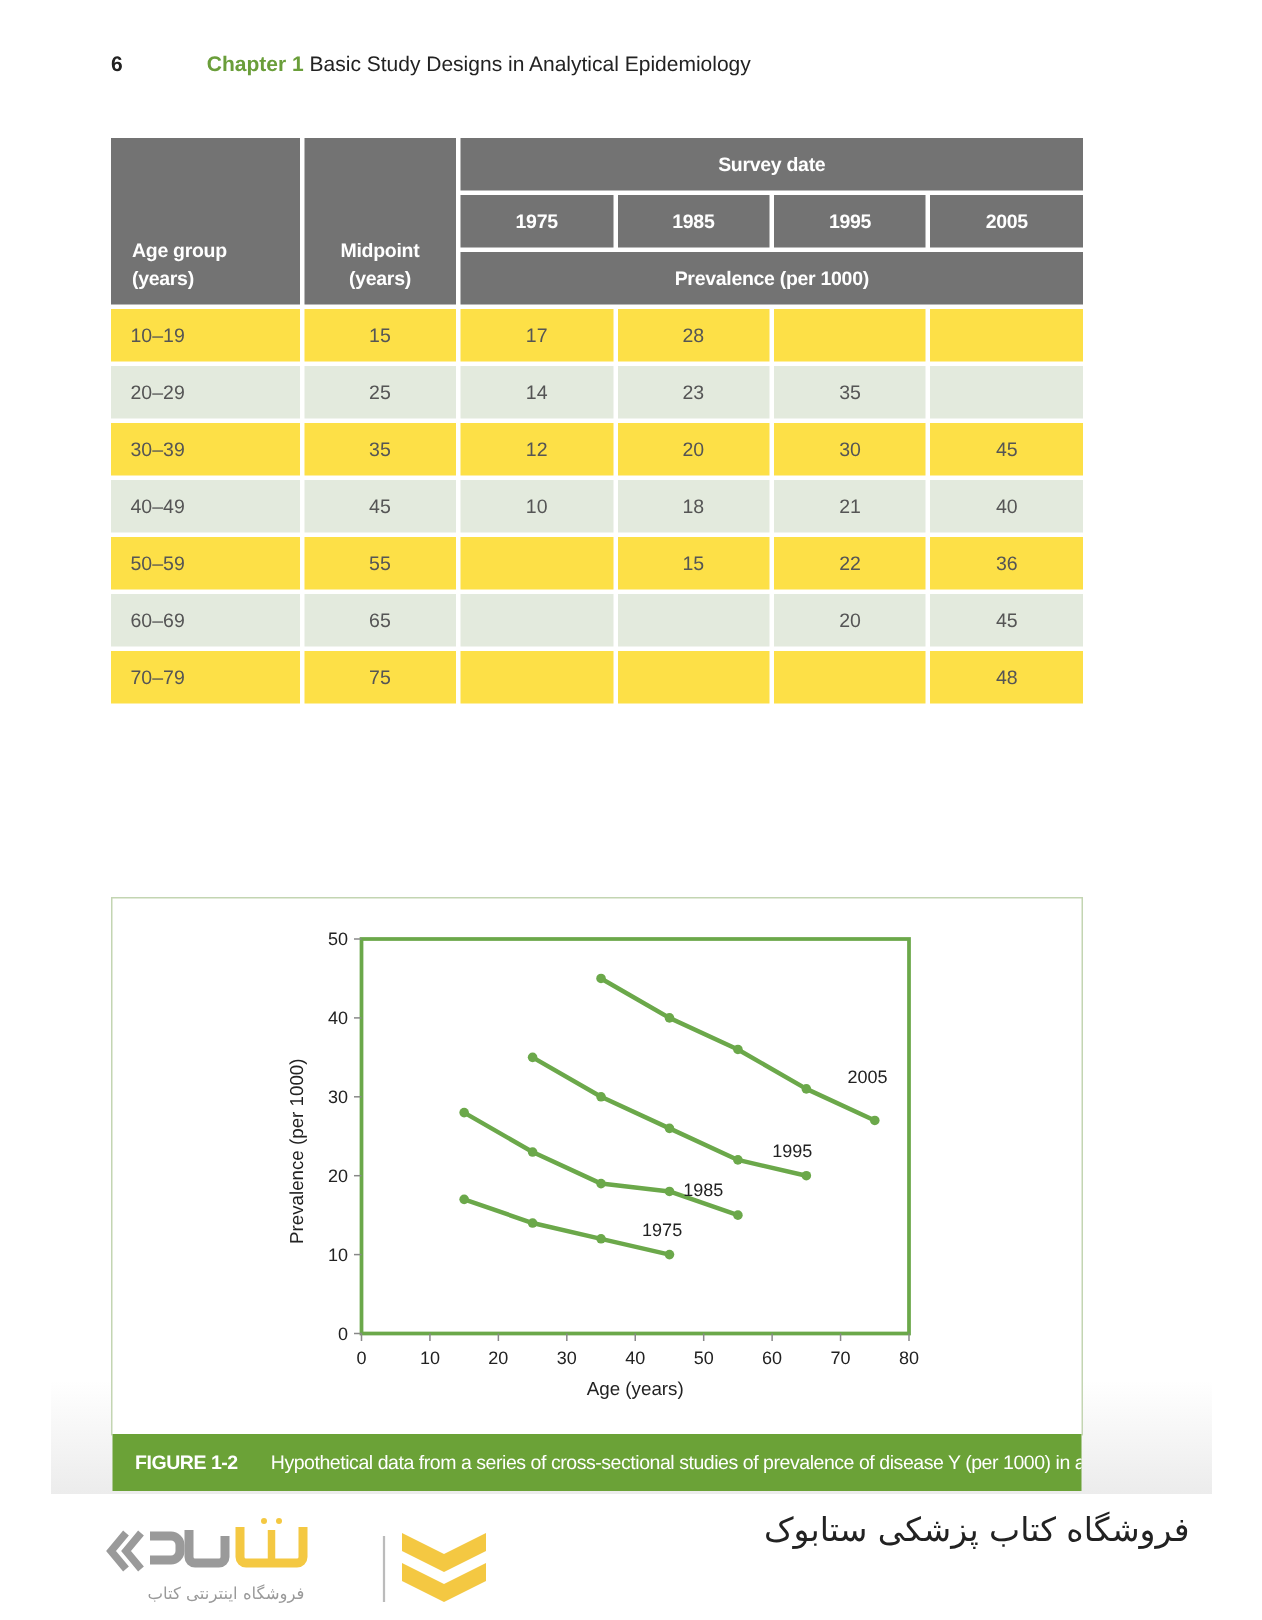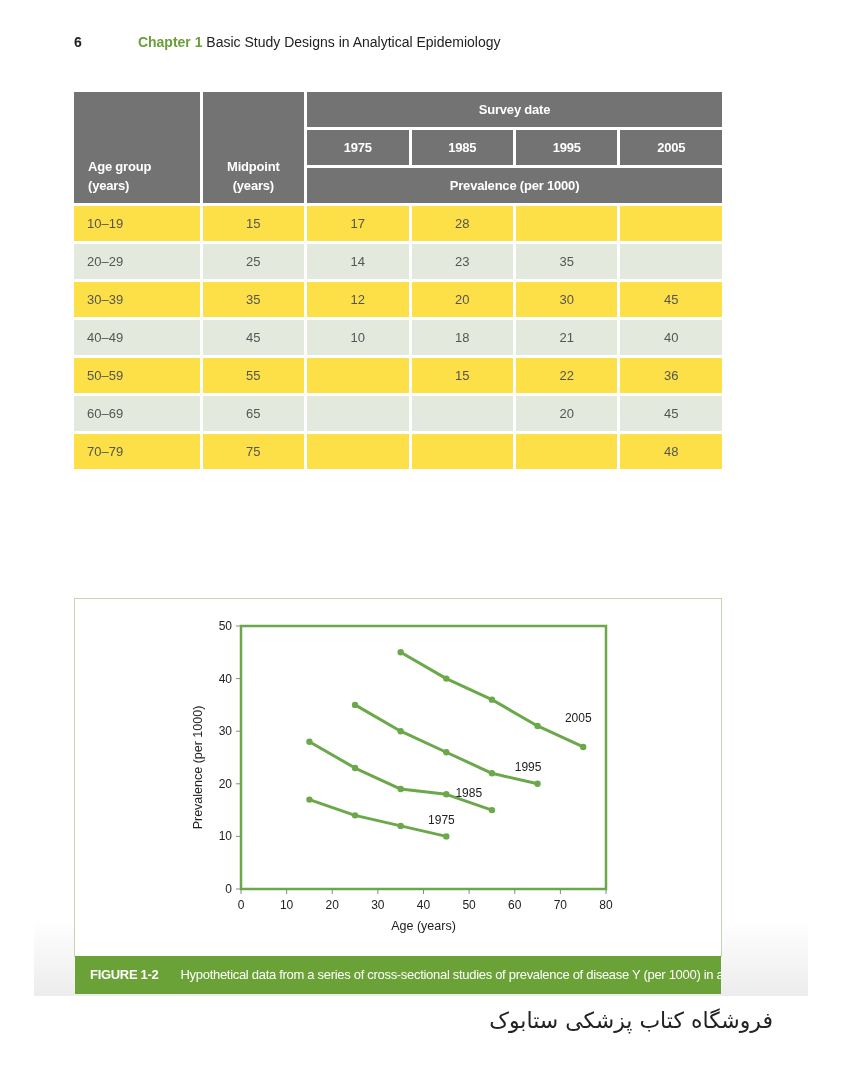--- a/index.html
+++ b/index.html
@@ -33,21 +33,21 @@
   .figure-caption { position:absolute; left:75px; top:956px; width:646px; height:38px; background:#6ba237;
                     color:#fff; font-size:13px; line-height:38px; padding-left:15px; box-sizing:border-box;
                     letter-spacing:-0.3px; white-space:nowrap; overflow:hidden; }
   .figure-caption .lbl { font-weight:bold; margin-right:22px; }
 
   .chart { position:absolute; left:0; top:0; }
   .chart text { font-family:"Liberation Sans", sans-serif; }
 
   .footer { position:absolute; left:0; top:996px; width:841px; height:84px; background:#fff; }
   .logo { position:absolute; left:68px; top:16px; }
-  .fa-title { position:absolute; right:68px; top:12px; font-size:22px; color:#222; direction:rtl;
+  .fa-title { position:absolute; right:48px; top:12px; font-size:22px; color:#222; direction:rtl;
               font-family:"DejaVu Sans", sans-serif; }
   .site-url { position:absolute; right:46px; top:46px; font-size:25px; letter-spacing:7px; color:#222;
               font-family:"Liberation Sans", sans-serif; }
   .site-url .hl { color:#f4b914; }
 </style>
 </head>
 <body>
 
 <div class="running-head">
   <span class="page-num">6</span>
@@ -212,14 +212,34 @@
       <circle cx="462.5625" cy="126.94" r="3.2" fill="#6ba84a"></circle>
       <circle cx="508.1875" cy="147.98" r="3.2" fill="#6ba84a"></circle>
       <text x="489.9375" y="123.25800000000001" font-size="12" fill="#222">2005</text>
     </svg>
 </div>
 <div class="figure-caption">
   <span class="lbl">FIGURE 1-2</span><span>Hypothetical data from a series of cross-sectional studies of prevalence of disease Y (per 1000) in a</span>
 </div>
 
 <div class="footer">
+  <div class="logo">
+    <svg width="270" height="62">
+
+      <polyline points="16,10 6,22 16,34" fill="none" stroke="#9a9a9a" stroke-width="5"></polyline>
+      <polyline points="26,10 16,22 26,34" fill="none" stroke="#9a9a9a" stroke-width="5"></polyline>
+
+      <path d="M32,12 h14 a6,6 0 0 1 6,6 v4 a6,6 0 0 1 -6,6 h-14" fill="none" stroke="#9a9a9a" stroke-width="6"></path>
+      <path d="M58,8 v18 a4,4 0 0 0 4,4 h16 a4,4 0 0 0 4,-4 v-14" fill="none" stroke="#9a9a9a" stroke-width="6"></path>
+
+      <path d="M92,6 v20 a4,4 0 0 0 4,4 h34 a4,4 0 0 0 4,-4 v-20" fill="none" stroke="#f4c842" stroke-width="6"></path>
+      <line x1="113" y1="8" x2="113" y2="28" stroke="#f4c842" stroke-width="5"></line>
+      <circle cx="108" cy="2" r="2" fill="#f4c842"></circle>
+      <circle cx="118" cy="2" r="2" fill="#f4c842"></circle>
+      <text x="135" y="54" font-size="11" fill="#9a9a9a" text-anchor="end" font-family="DejaVu Sans, sans-serif" id="logo-sub">فروشگاه اینترنتی کتاب</text>
+      <line x1="188" y1="12" x2="188" y2="56" stroke="#bbbbbb" stroke-width="1.5"></line>
+
+      <polygon points="200,10 228,24 256,10 256,22 228,36 200,22" fill="#f4c842"></polygon>
+      <polygon points="200,30 228,44 256,30 256,42 228,56 200,42" fill="#f4c842"></polygon>
+    </svg>
+  </div>
   <div class="fa-title">فروشگاه کتاب پزشکی ستابوک</div>
 </div>
 
 </body></html>

